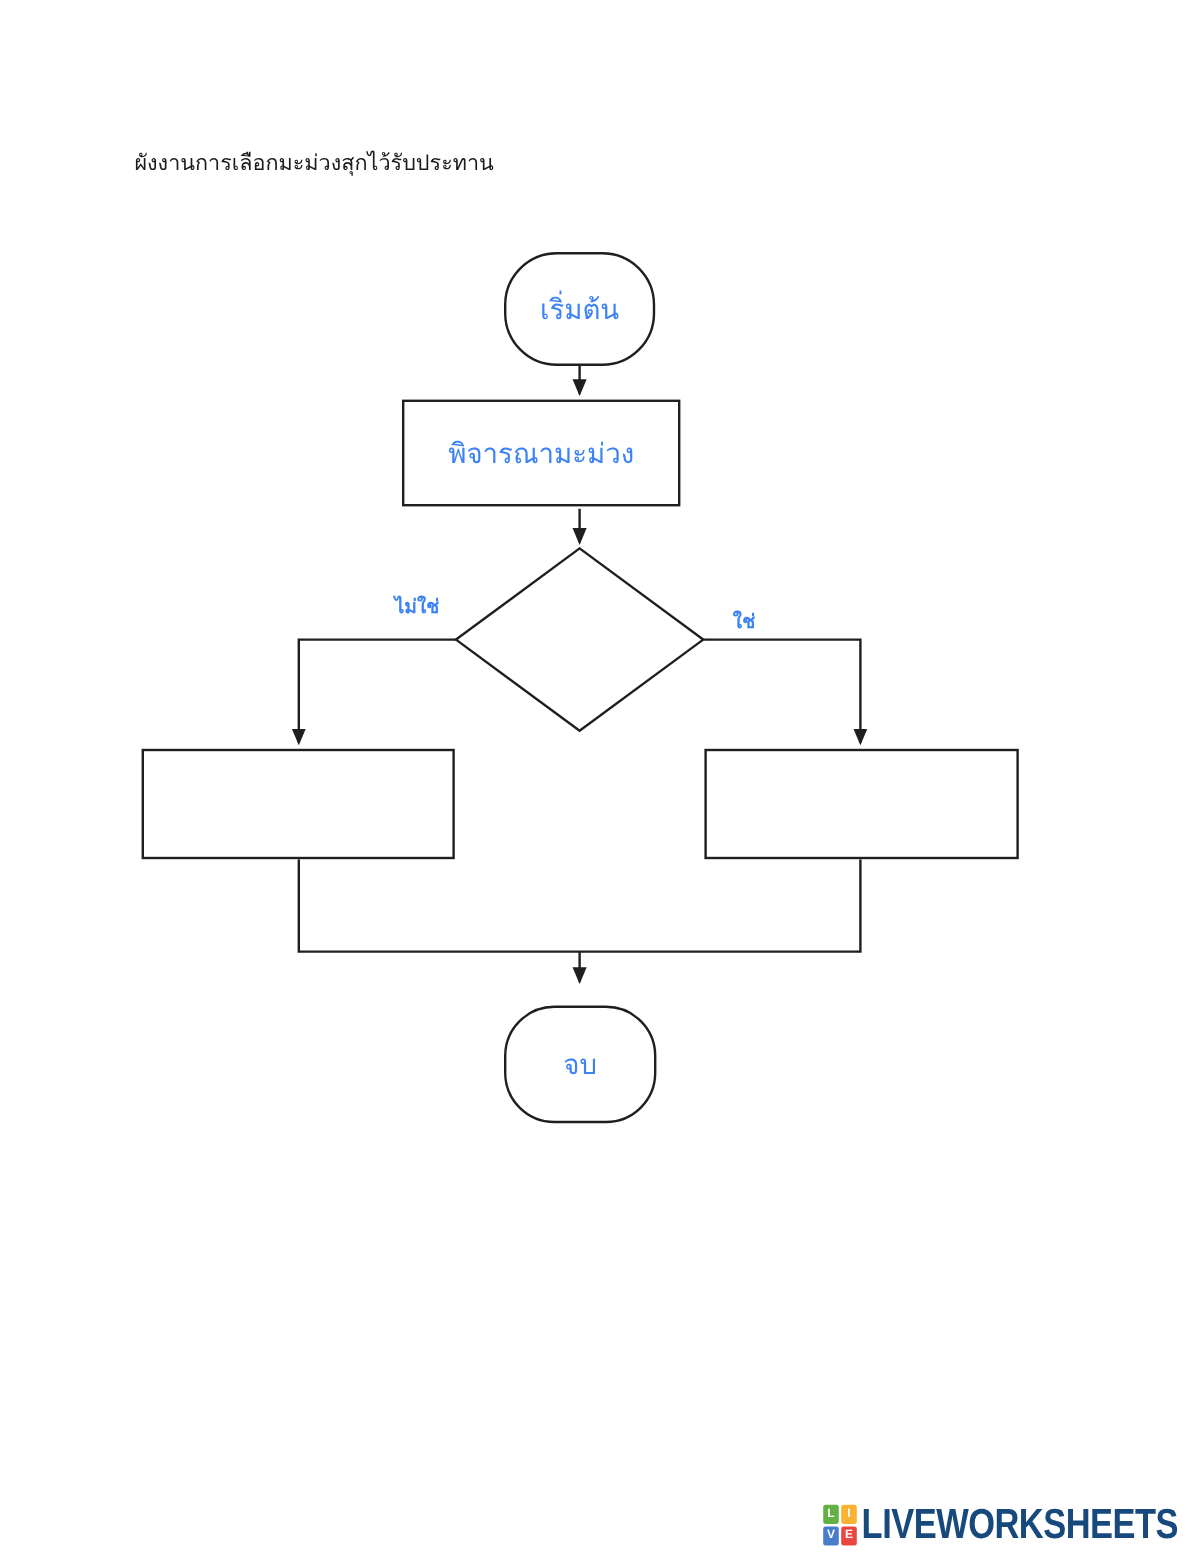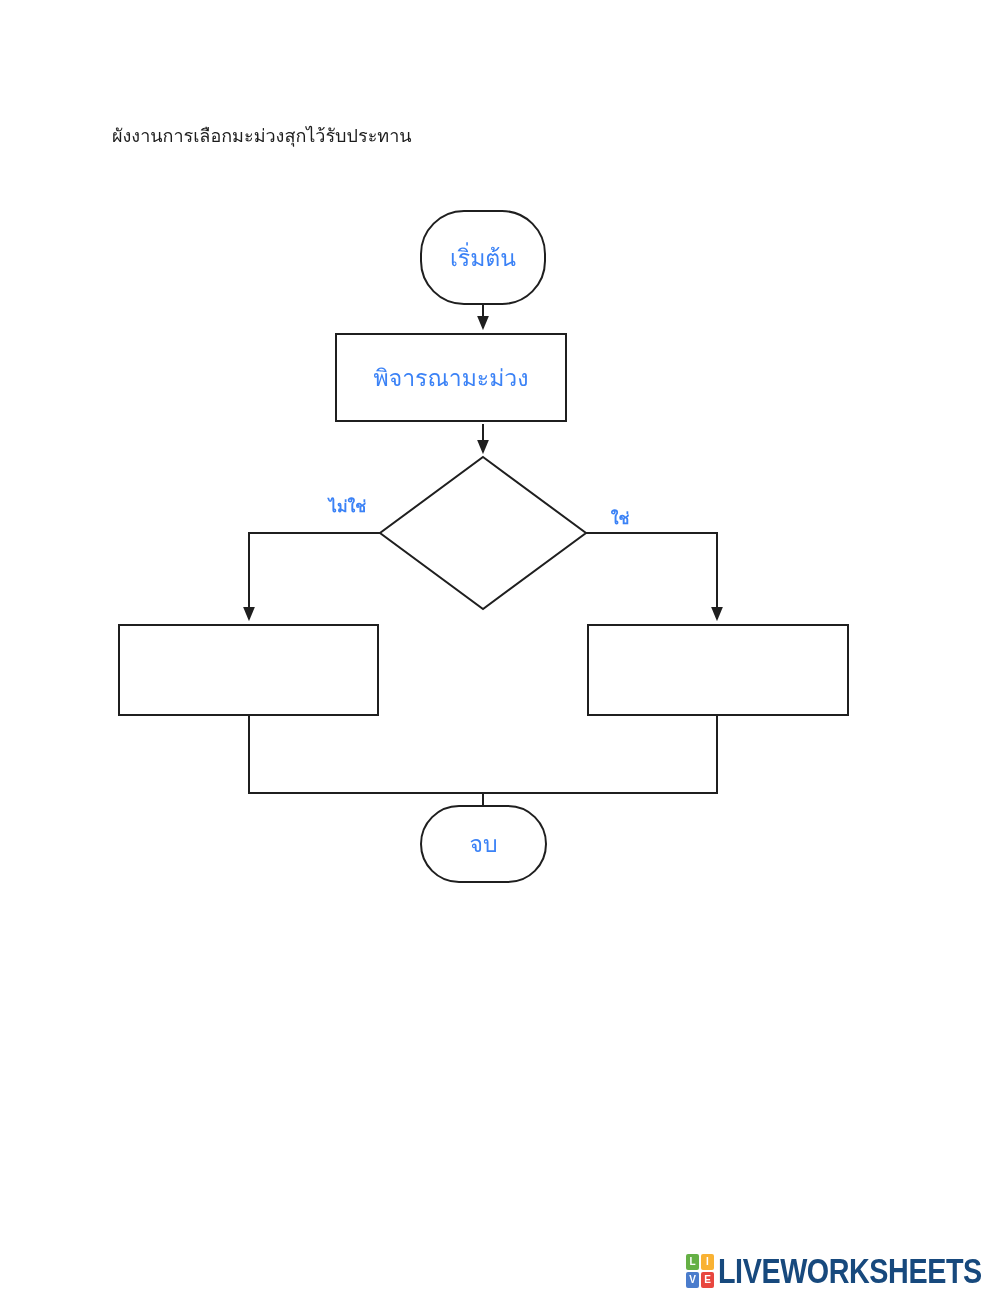--- a/index.html
+++ b/index.html
@@ -51,21 +51,21 @@
     align-items: center;
     justify-content: center;
     font-size: 23px;
     color: #3b82f6;
     text-align: center;
   }
   .node.terminator-start { left: 420px; top: 210px; width: 126px; height: 95px; border-radius: 44px; }
   .node.process         { left: 335px; top: 333px; width: 232px; height: 89px; }
   .node.box-left        { left: 118px; top: 624px; width: 261px; height: 92px; }
   .node.box-right       { left: 587px; top: 624px; width: 262px; height: 92px; }
-  .node.terminator-end  { left: 420px; top: 805px; width: 127px; height: 78px; border-radius: 42px; }
+  .node.terminator-end  { left: 420px; top: 838px; width: 127px; height: 98px; border-radius: 42px; }
   .branch-label {
     position: absolute;
     font-size: 16px;
     color: #3b82f6;
     text-align: center;
     line-height: 34px;
     font-weight: bold;
   }
   .branch-label.no  { left: 305px; top: 490px; width: 85px; }
   .branch-label.yes { left: 585px; top: 502px; width: 70px; }

